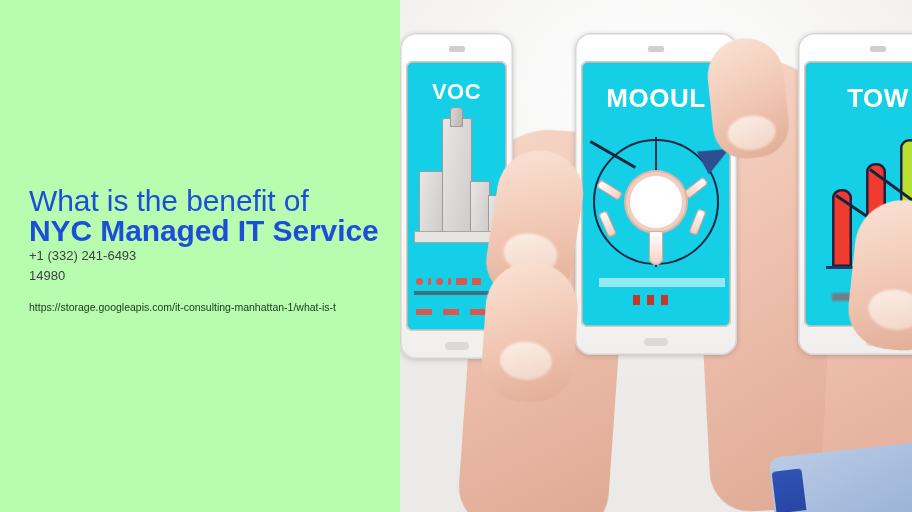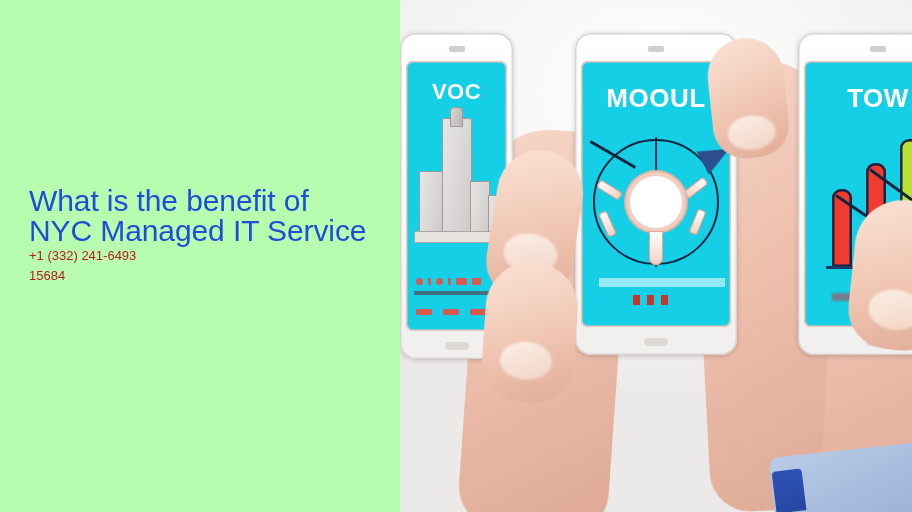--- a/index.html
+++ b/index.html
@@ -40,33 +40,34 @@
     font-size: 30px;
     line-height: 30px;
     font-weight: normal;
     color: #1d4ed8;
     margin: 0;
     white-space: nowrap;
     letter-spacing: -0.1px;
   }
   .headline .line2 {
     display: block;
+    font-weight: bold;
   }
   .brand {
     font-size: 21px;
     line-height: 24px;
     color: #152a18;
     margin: 13px 0 4px 0;
     font-weight: normal;
     letter-spacing: 0.2px;
   }
   .contact-line {
     font-size: 13px;
     line-height: 20px;
-    color: #b91c1c;
+    color: #404040;
     white-space: nowrap;
   }
   .url-block {
     margin-top: 11px;
     width: 330px;
   }
   .url-line {
     font-size: 10.5px;
     line-height: 21px;
     color: #1b3520;
@@ -319,23 +320,24 @@
   <section class="info-panel">
     <div class="info-inner">
 
       <h1 class="headline">
         <span>What is the benefit of</span>
         <span class="line2">NYC Managed IT Service</span>
       </h1>
 
 
       <div class="contact-line">+1 (332) 241-6493</div>
-      <div class="contact-line">15684</div>
+      <div class="contact-line">14980</div>
 
       <div class="url-block">
+        <div class="url-line">https://storage.googleapis.com/it-consulting-manhattan-1/what-is-t</div>
       </div>
 
     </div>
   </section>
 
   <section class="photo">
     <div class="photo-bg"></div>
 
     <div class="hand hand-left"></div>
     <div class="hand hand-mid"></div>

